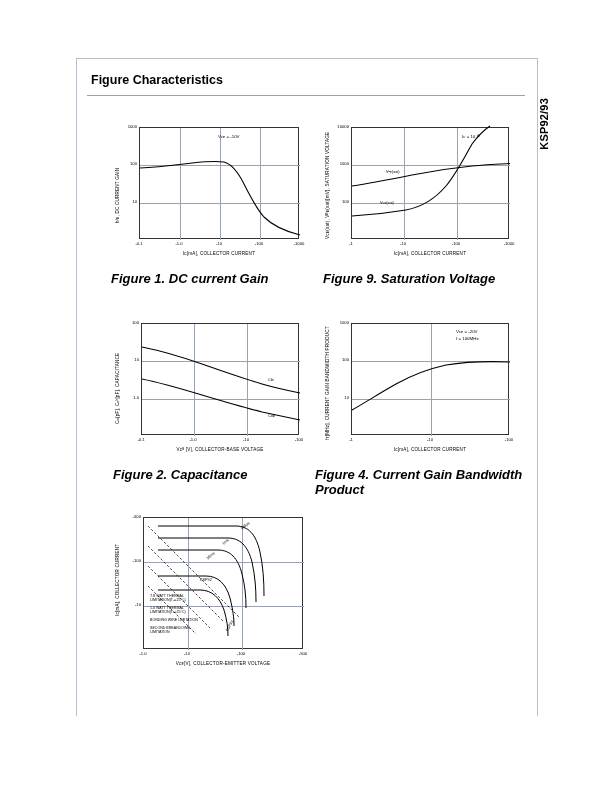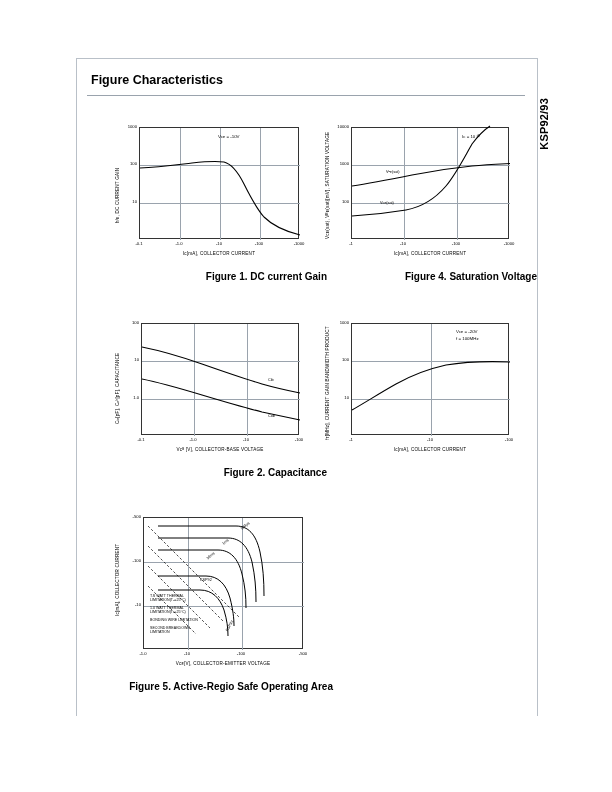--- a/index.html
+++ b/index.html
@@ -13,21 +13,21 @@
     font-size:11px;font-weight:bold;color:#000;letter-spacing:.2px;
   }
   .title{position:absolute;left:14px;top:14px;font-size:12.5px;font-weight:bold;color:#000;}
   .hr{position:absolute;left:10px;top:36px;width:438px;height:1px;background:#9aa3ad;}
 
   .fig{position:absolute;}
   .plot{position:absolute;border:1px solid #333;background:#fff;box-sizing:border-box;}
   .gl{position:absolute;background:#9aa3ad;}
   .gl.v{width:1px;}
   .gl.h{height:1px;}
-  .caption{position:absolute;text-align:right;font-size:10px;font-weight:bold;color:#000;}
+  .caption{position:absolute;text-align:left;font-size:13px;font-weight:bold;color:#000;font-style:italic;}
   .ylab{position:absolute;font-size:4.6px;color:#000;writing-mode:vertical-rl;transform:rotate(180deg);text-align:center;letter-spacing:.2px;}
   .xlab{position:absolute;font-size:4.6px;color:#000;text-align:center;letter-spacing:.2px;}
   .tickx{position:absolute;font-size:4.2px;color:#000;text-align:center;}
   .ticky{position:absolute;font-size:4.2px;color:#000;text-align:right;}
   .note{position:absolute;font-size:4.4px;color:#000;}
   .curvelab{position:absolute;font-size:3.8px;color:#000;}
   svg{position:absolute;left:0;top:0;overflow:visible;}
 
   .footer-line{position:absolute;left:76px;top:716px;width:460px;height:1px;background:#b9c0c8;}
   .banner{position:absolute;left:0;top:716px;width:612px;height:76px;background:#ffffff;}
@@ -87,21 +87,21 @@
         <div class="curvelab" style="left:28px;top:73px;">Vᴄᴇ(sat)</div>
       </div>
       <div class="ticky" style="left:-2px;top:3px;width:24px;">10000</div>
       <div class="ticky" style="left:-2px;top:40px;width:24px;">1000</div>
       <div class="ticky" style="left:-2px;top:78px;width:24px;">100</div>
       <div class="tickx" style="left:10px;top:120px;width:28px;">-1</div>
       <div class="tickx" style="left:62px;top:120px;width:28px;">-10</div>
       <div class="tickx" style="left:115px;top:120px;width:28px;">-100</div>
       <div class="tickx" style="left:168px;top:120px;width:28px;">-1000</div>
       <div class="xlab" style="left:24px;top:130px;width:158px;">Iᴄ[mA], COLLECTOR CURRENT</div>
-      <div class="caption" style="left:-4px;top:150px;width:214px;">Figure 4. Saturation Voltage</div>
+      <div class="caption" style="left:-4px;top:150px;width:214px;">Figure 9. Saturation Voltage</div>
     </div>
 
     <div class="fig" style="left:40px;top:258px;width:190px;height:165px;">
       <div class="ylab" style="left:-2px;top:10px;height:122px;width:8px;">Cᵢₑ[pF], Cₒᵇ[pF], CAPACITANCE</div>
       <div class="plot" style="left:24px;top:6px;width:158px;height:112px;">
         <div class="gl v" style="left:52px;top:0;height:112px;"></div>
         <div class="gl v" style="left:105px;top:0;height:112px;"></div>
         <div class="gl h" style="left:0;top:37px;width:158px;"></div>
         <div class="gl h" style="left:0;top:75px;width:158px;"></div>
         <svg width="158" height="112" viewBox="0 0 158 112">
@@ -134,20 +134,21 @@
         <div class="note" style="left:104px;top:5px;">Vᴄᴇ = -20V</div>
         <div class="note" style="left:104px;top:12px;">f = 100MHz</div>
       </div>
       <div class="ticky" style="left:-2px;top:3px;width:24px;">1000</div>
       <div class="ticky" style="left:-2px;top:40px;width:24px;">100</div>
       <div class="ticky" style="left:-2px;top:78px;width:24px;">10</div>
       <div class="tickx" style="left:10px;top:120px;width:28px;">-1</div>
       <div class="tickx" style="left:89px;top:120px;width:28px;">-10</div>
       <div class="tickx" style="left:168px;top:120px;width:28px;">-100</div>
       <div class="xlab" style="left:24px;top:130px;width:158px;">Iᴄ[mA], COLLECTOR CURRENT</div>
+      <div class="caption" style="left:-12px;top:150px;width:230px;">Figure 4. Current Gain Bandwidth Product</div>
     </div>
 
     <div class="fig" style="left:40px;top:452px;width:200px;height:190px;">
       <div class="ylab" style="left:-2px;top:14px;height:110px;width:8px;">Iᴄ[mA], COLLECTOR CURRENT</div>
       <div class="plot" style="left:26px;top:6px;width:160px;height:132px;">
         <div class="gl v" style="left:44px;top:0;height:132px;"></div>
         <div class="gl v" style="left:98px;top:0;height:132px;"></div>
         <div class="gl h" style="left:0;top:44px;width:160px;"></div>
         <div class="gl h" style="left:0;top:88px;width:160px;"></div>
         <svg width="160" height="132" viewBox="0 0 160 132">
@@ -178,21 +179,20 @@
         <div class="note" style="left:6px;top:108px;font-size:3.6px;width:60px;">SECOND BREAKDOWN LIMITATION</div>
       </div>
       <div class="ticky" style="left:0px;top:3px;width:24px;">-500</div>
       <div class="ticky" style="left:0px;top:47px;width:24px;">-100</div>
       <div class="ticky" style="left:0px;top:91px;width:24px;">-10</div>
       <div class="tickx" style="left:12px;top:140px;width:28px;">-1.0</div>
       <div class="tickx" style="left:56px;top:140px;width:28px;">-10</div>
       <div class="tickx" style="left:110px;top:140px;width:28px;">-100</div>
       <div class="tickx" style="left:172px;top:140px;width:28px;">-500</div>
       <div class="xlab" style="left:26px;top:150px;width:160px;">Vᴄᴇ[V], COLLECTOR-EMITTER VOLTAGE</div>
-      <div class="caption" style="left:-6px;top:170px;width:222px;">Figure 5. Active-Regio Safe Operating Area</div>
     </div>
 
   </div>
 
   <div class="footer-line"></div>
   <div class="banner">
     
     
     
   </div>

